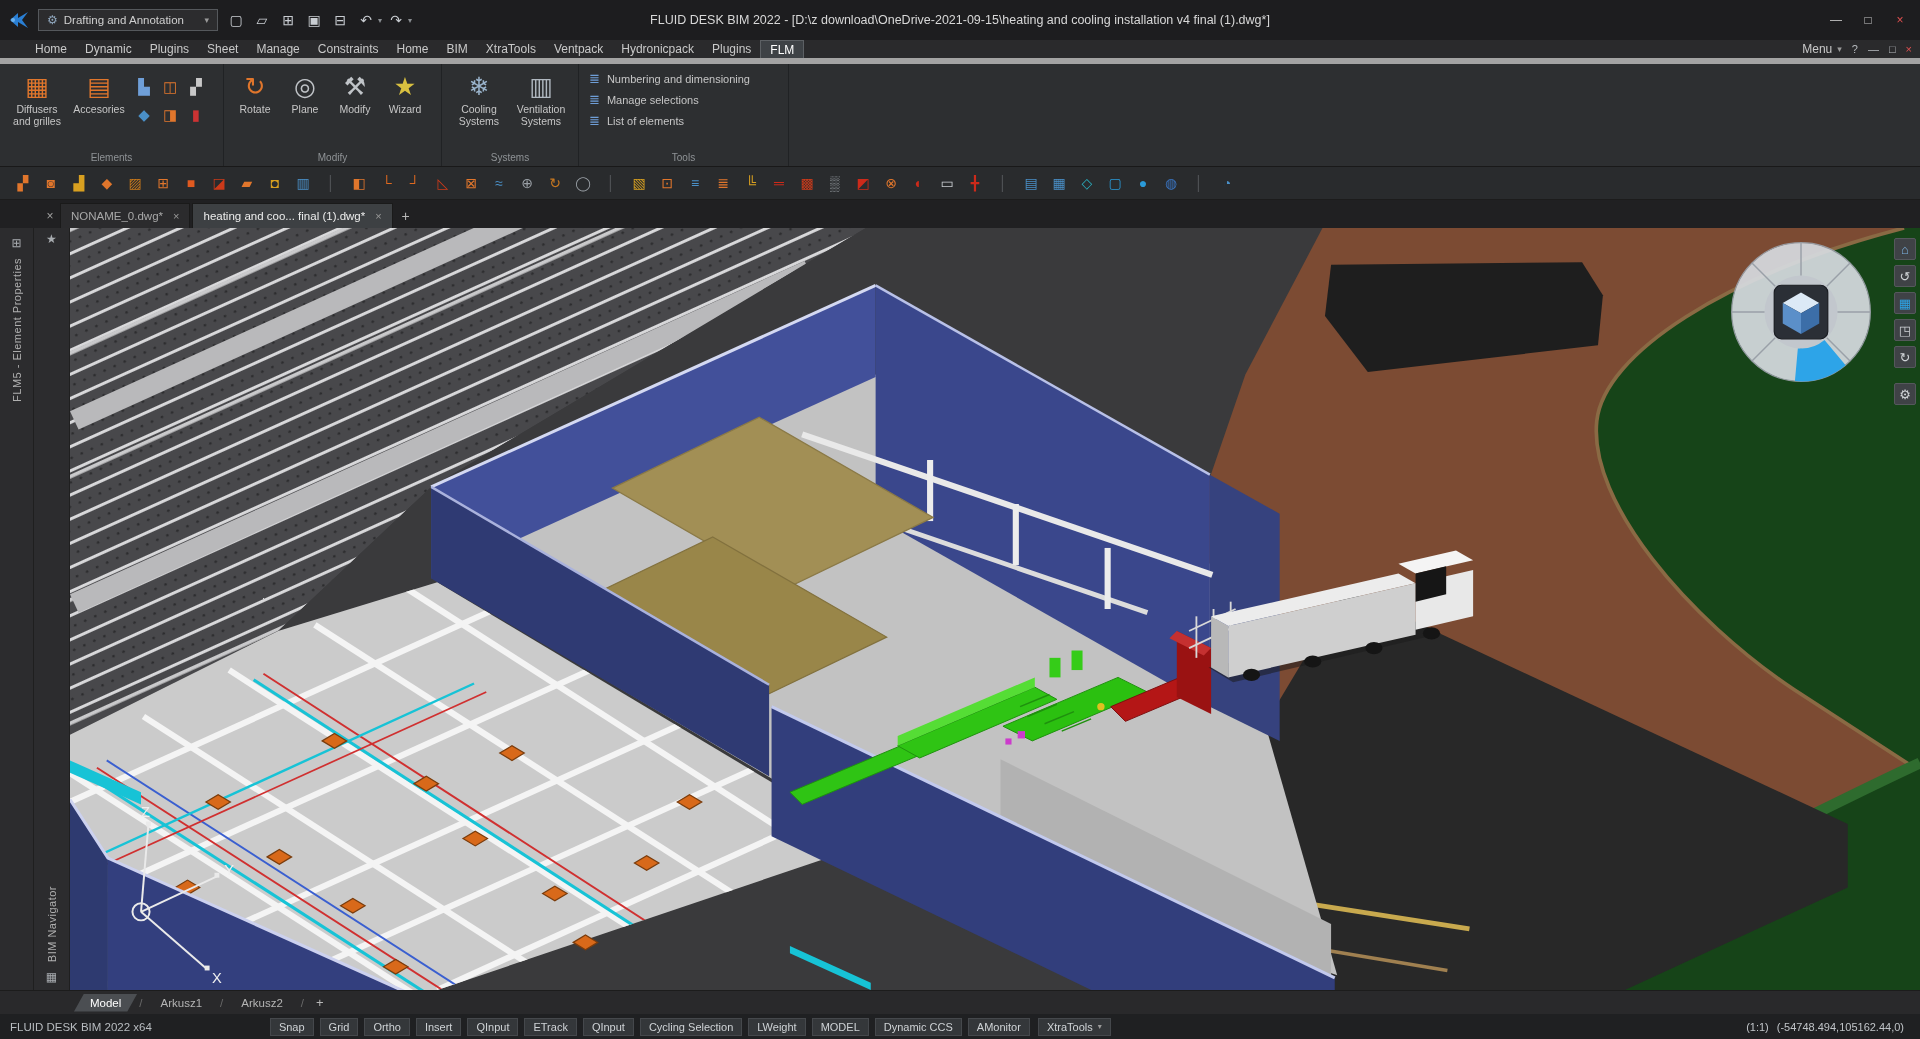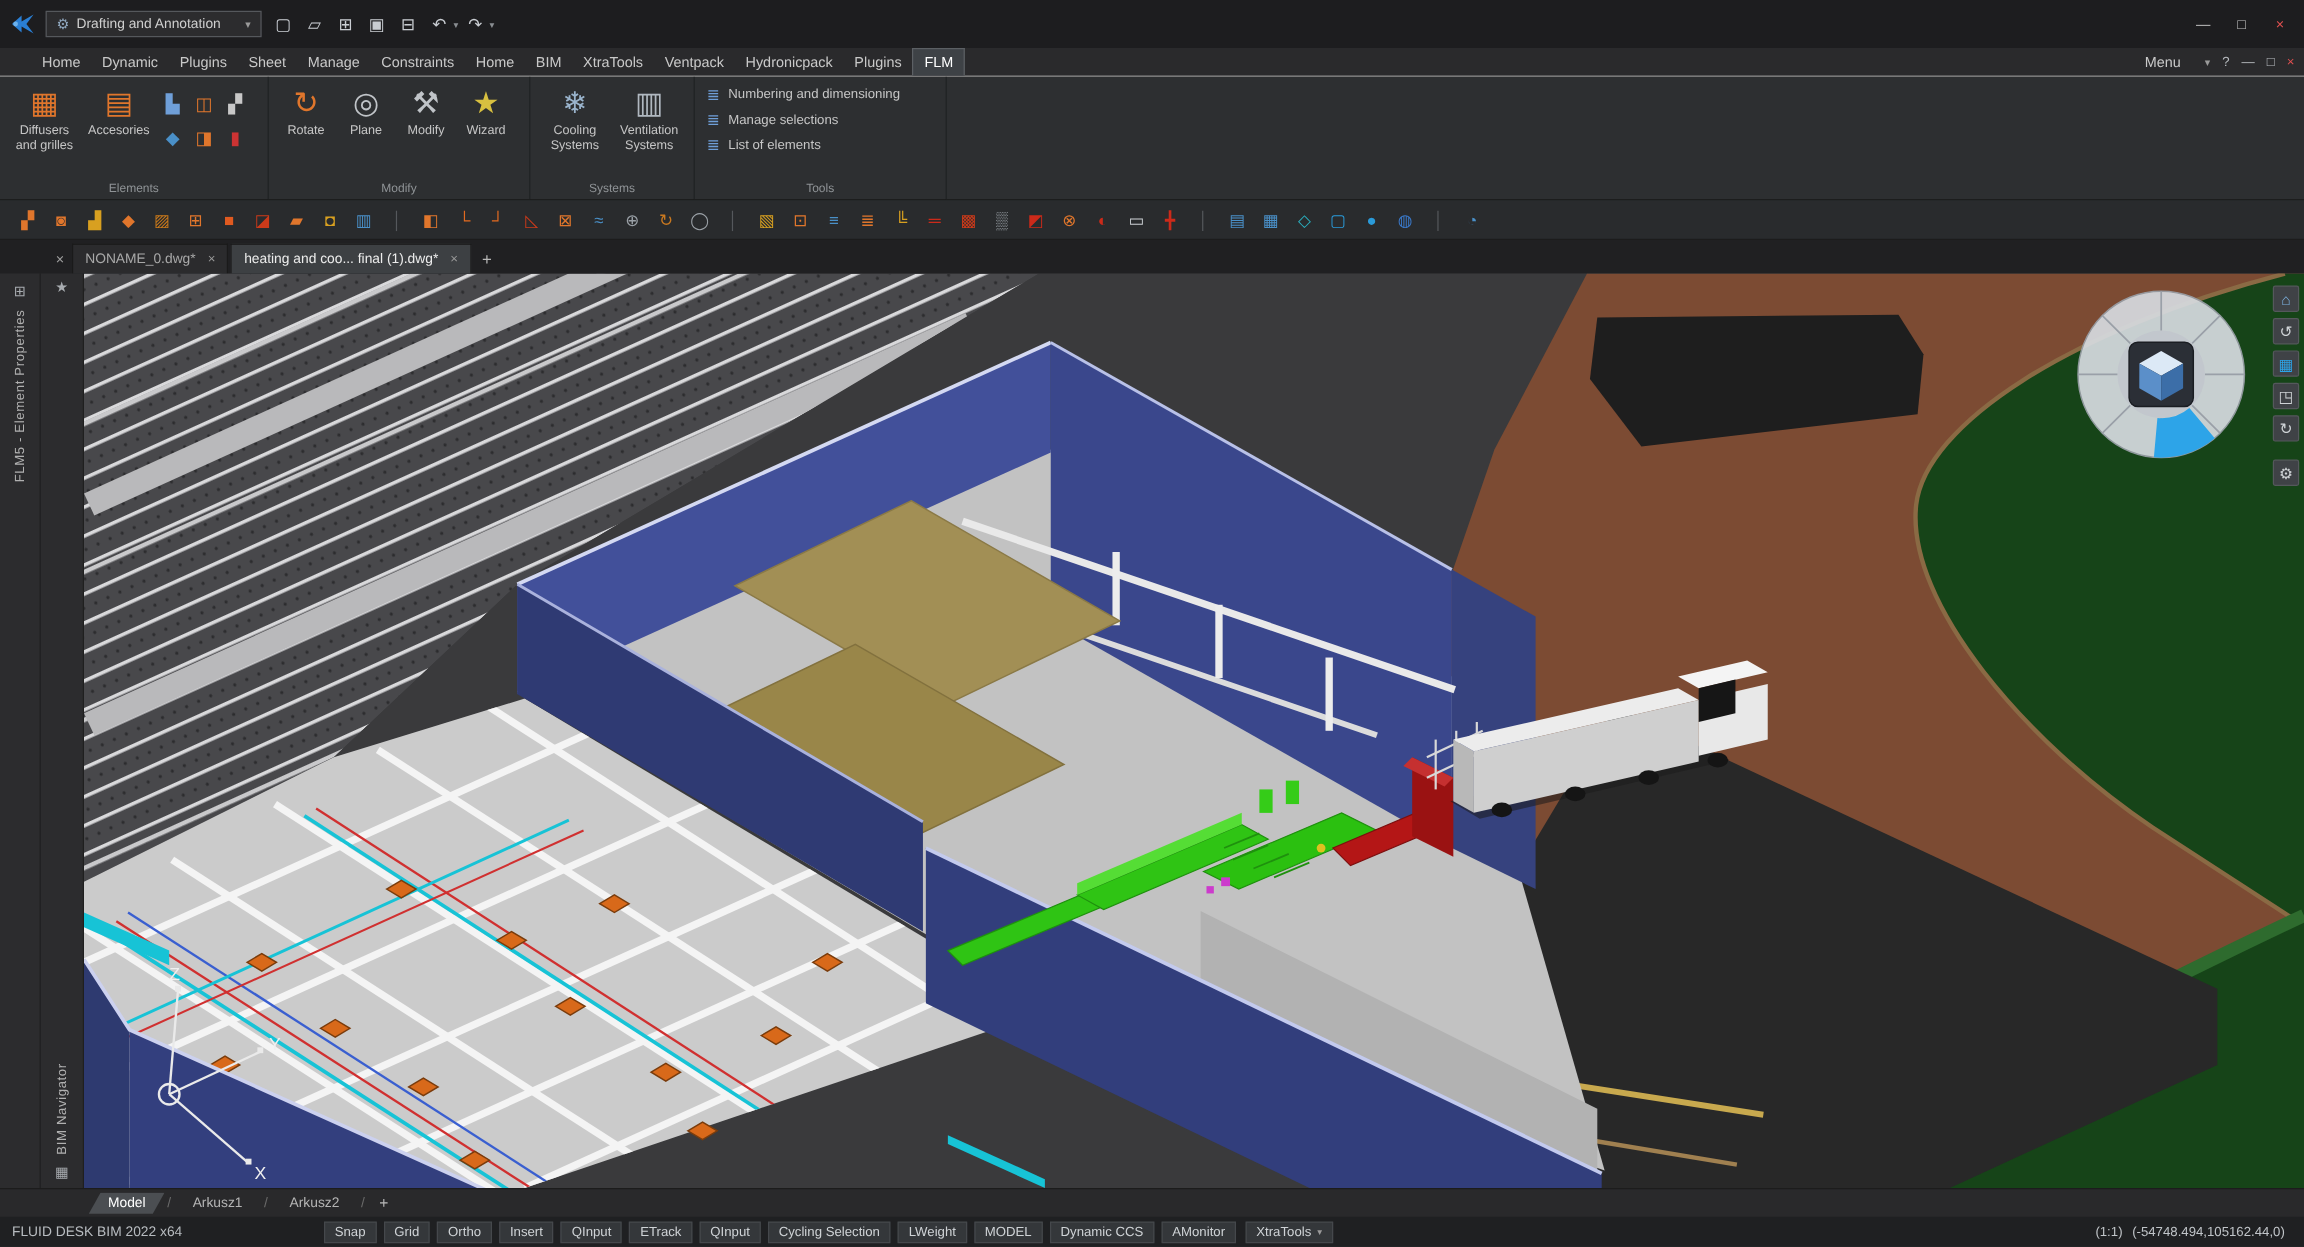--- a/index.html
+++ b/index.html
@@ -20,26 +20,26 @@
   .mini-chev { font-size:8px; color:#8a8e92; margin-left:-2px; }
   .title { position:absolute; left:50%; transform:translateX(-50%); line-height:40px;
     font-size:12.5px; color:#d8d8d8; white-space:nowrap; }
   .winbtns { margin-left:auto; display:flex; gap:4px; }
   .wbtn { width:28px; height:24px; display:flex; align-items:center; justify-content:center;
     color:#c2c2c2; font-size:12px; }
   .wbtn.close { color:#e05050; }
 
   
   .menurow { position:absolute; top:40px; left:0; right:0; height:24px; background:#2a2a2c;
-    display:flex; align-items:stretch; border-bottom:1px solid #a3a3a3; }
+    display:flex; align-items:stretch; border-bottom:6px solid #a3a3a3; }
   .menutabs { display:flex; align-items:stretch; padding-left:26px; }
   .mtab { padding:0 9px; font-size:12px; color:#c9c9c9; display:flex; align-items:center; }
   .mtab.active { background:#3e4246; color:#ffffff; border:1px solid #5c6064; border-bottom:none; }
   .menu-right { margin-left:auto; display:flex; align-items:center; gap:10px; padding-right:8px; }
-  .menu-dd { display:flex; gap:20px; align-items:center; font-size:12px; color:#c9c9c9; }
+  .menu-dd { display:flex; gap:5px; align-items:center; font-size:12px; color:#c9c9c9; }
   .menu-dd .chev { font-size:9px; color:#9a9a9a; }
   .mr-ico { font-size:11px; color:#b8bcc0; }
   .mr-ico.close { color:#e05050; }
 
   
   .ribbon { position:absolute; top:64px; left:0; right:0; height:103px; background:#2d2f31;
     border-bottom:1px solid #191919; display:flex; align-items:stretch; }
   .panel { display:flex; flex-direction:column; border-right:1px solid #202224; }
   .panel-body { flex:1; display:flex; align-items:flex-start; padding:4px 8px 0 8px; gap:4px; }
   .panel-label { font-size:10px; color:#8f9396; text-align:center; padding:2px 0 3px 0; }
@@ -147,20 +147,21 @@
       </button>
     <button class="qbtn">
         <span>↶</span>
       </button>
     <span class="mini-chev">▾</span>
     <button class="qbtn">
         <span>↷</span>
       </button>
     <span class="mini-chev">▾</span>
   </div>
+  <div class="title">FLUID DESK BIM 2022 - [D:\z download\OneDrive-2021-09-15\heating and cooling installation v4 final (1).dwg*]</div>
   <div class="winbtns">
     <span class="wbtn">—</span>
     <span class="wbtn">□</span>
     <span class="wbtn close">×</span>
   </div>
 </div>
 
 <div class="menurow">
   <nav class="menutabs">
     <span class="mtab">Home</span>

